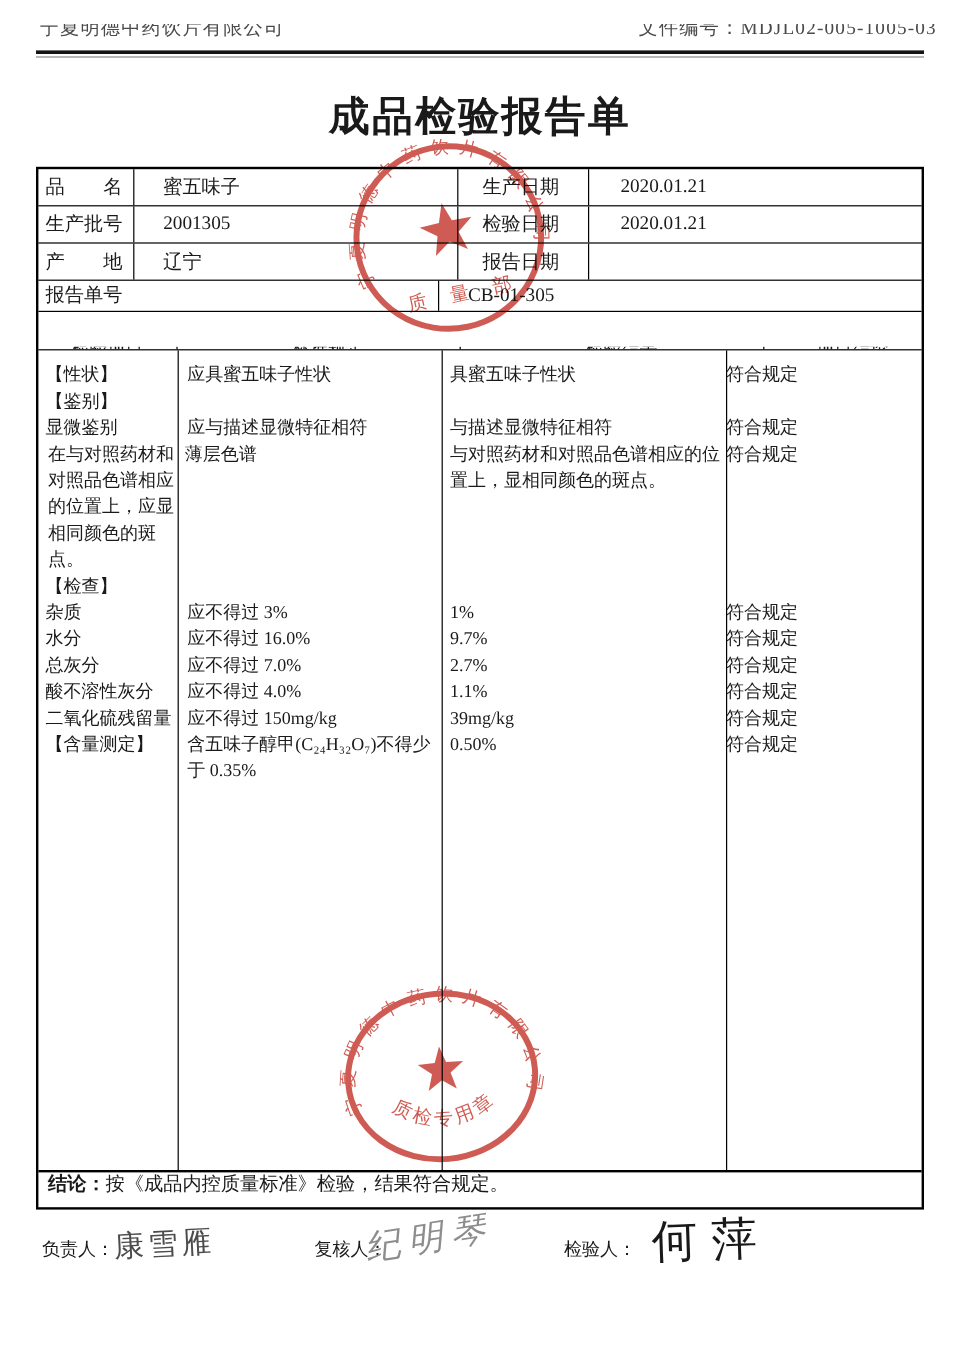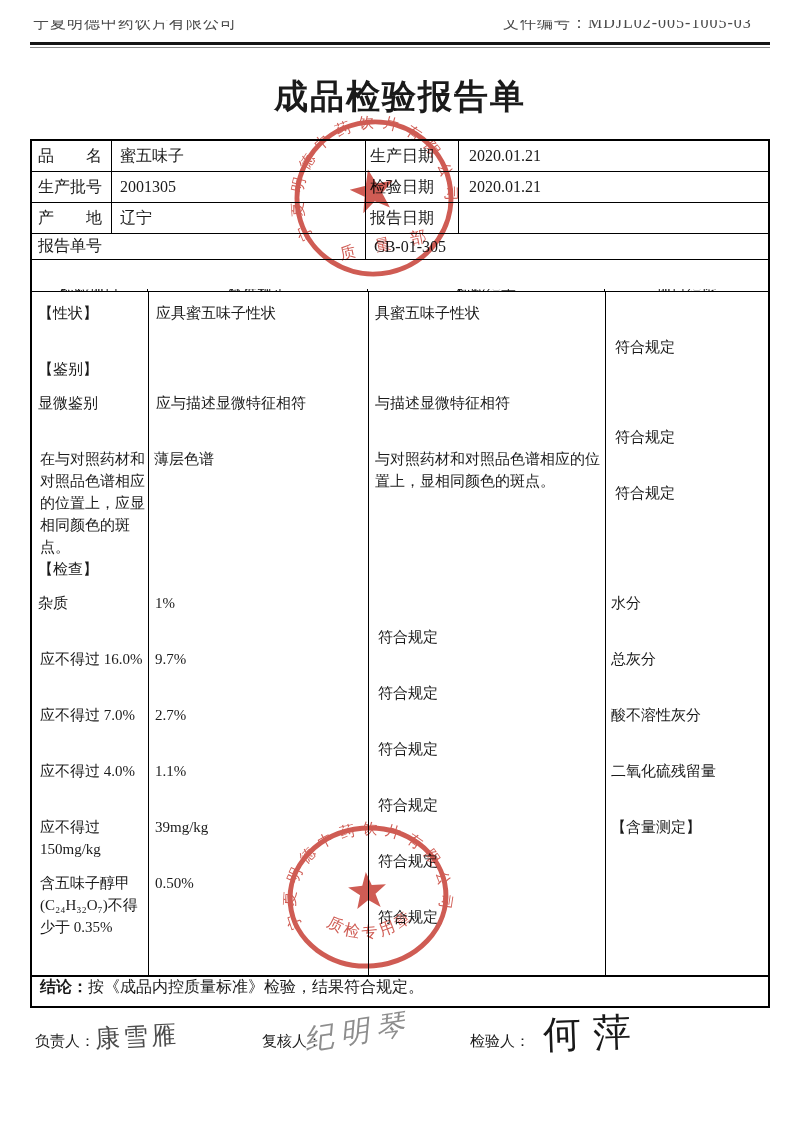--- a/index.html
+++ b/index.html
@@ -5,51 +5,51 @@
   html,body{margin:0;padding:0;background:#e8e8e8;}
   .page{
     position:relative;width:800px;height:1131px;background:#ffffff;
     font-family:"Liberation Serif","DejaVu Serif",serif;color:#1a1a1a;
     overflow:hidden;margin:0 auto;
   }
   
   .hdr-clip{position:absolute;top:20px;height:20px;overflow:hidden;}
   .hdr-clip .hdr-text{display:block;margin-top:-7px;font-size:16px;color:#4a4a4a;letter-spacing:1px;white-space:nowrap;}
   .hdr-left{left:33px;}
-  .hdr-right{left:503px;}
+  .hdr-right{left:532px;}
   .hdr-rule{position:absolute;left:30px;top:42px;width:740px;height:3px;background:#151515;}
   .hdr-rule2{position:absolute;left:30px;top:47px;width:740px;height:1px;background:#8a8a8a;}
 
   .title{position:absolute;left:0;top:74px;width:800px;text-align:center;
     font-size:34px;font-weight:bold;letter-spacing:2px;}
 
   
   .doc-table{position:absolute;left:30px;top:139px;width:740px;height:869px;
     border:2px solid #000;box-sizing:border-box;background:transparent;}
-  .trow{display:grid;border-bottom:1px solid #000;box-sizing:border-box;}
+  .trow{display:grid;border-bottom:1px solid #000;box-sizing:border-box;gap:16px;}
   .info-row{height:31px;grid-template-columns:80px 254px 93px 1fr;}
   .cell{display:flex;align-items:center;box-sizing:border-box;font-size:16px;overflow:hidden;}
   .bR{border-right:1px solid #000;}
   .pl6{padding-left:6px;} .pl8{padding-left:8px;} .pl10{padding-left:10px;} .pl4{padding-left:4px;}
   .report-row{height:26px;grid-template-columns:334px 1fr;}
   .insp-head{height:32px;grid-template-columns:116px 220px 237px 1fr;}
   .insp-head .cell{justify-content:center;font-size:15px;margin-top:29px;}
   .insp-head .cell span{text-decoration:underline;text-underline-offset:3px;}
 
   .body-row{height:685px;position:relative;border-bottom:2px solid #000000;box-sizing:border-box;}
   .vline{position:absolute;top:0;bottom:0;width:1px;background:#000;}
   .v1{left:116px;} .v2{left:336px;} .v3{left:573px;}
   .body-grid{position:absolute;left:0;top:0;right:0;display:grid;
     grid-template-columns:116px 220px 237px 1fr;padding-top:10px;
     font-size:15px;line-height:22px;}
   .bc{box-sizing:border-box;}
   .bc-item{padding-left:6px;}
   .bc-std{padding:0 0 0 8px;}
   .bc-res{padding:0 2px 0 7px;}
-  .bc-con{padding-left:10px;margin-top:34px;}
+  .bc-con{}
 
   .concl-row{height:29px;display:flex;align-items:flex-start;padding-left:8px;box-sizing:border-box;font-size:16px;}
   .concl-row .lab{font-weight:bold;}
 
   
   .stamp{position:absolute;mix-blend-mode:multiply;opacity:.82;}
   .stamp-top{left:284px;top:108px;transform:rotate(-12deg);}
   .stamp-bottom{left:282px;top:821px;transform:rotate(-5deg);}
 
   
@@ -140,20 +140,21 @@
         <div class="bc bc-item">薄层色谱</div>
         <div class="bc bc-res">与对照药材和对照品色谱相应的位置上，显相同颜色的斑点。</div>
         <div class="bc bc-con">符合规定</div>
 
         <div class="bc bc-item">【检查】</div>
         <div class="bc bc-std"></div>
         <div class="bc bc-res"></div>
         <div class="bc bc-con"></div>
 
         <div class="bc bc-item">杂质</div>
+        <div class="bc bc-std">应不得过 3%</div>
         <div class="bc bc-res">1%</div>
         <div class="bc bc-con">符合规定</div>
 
         <div class="bc bc-item">水分</div>
         <div class="bc bc-std">应不得过 16.0%</div>
         <div class="bc bc-res">9.7%</div>
         <div class="bc bc-con">符合规定</div>
 
         <div class="bc bc-item">总灰分</div>
         <div class="bc bc-std">应不得过 7.0%</div>

